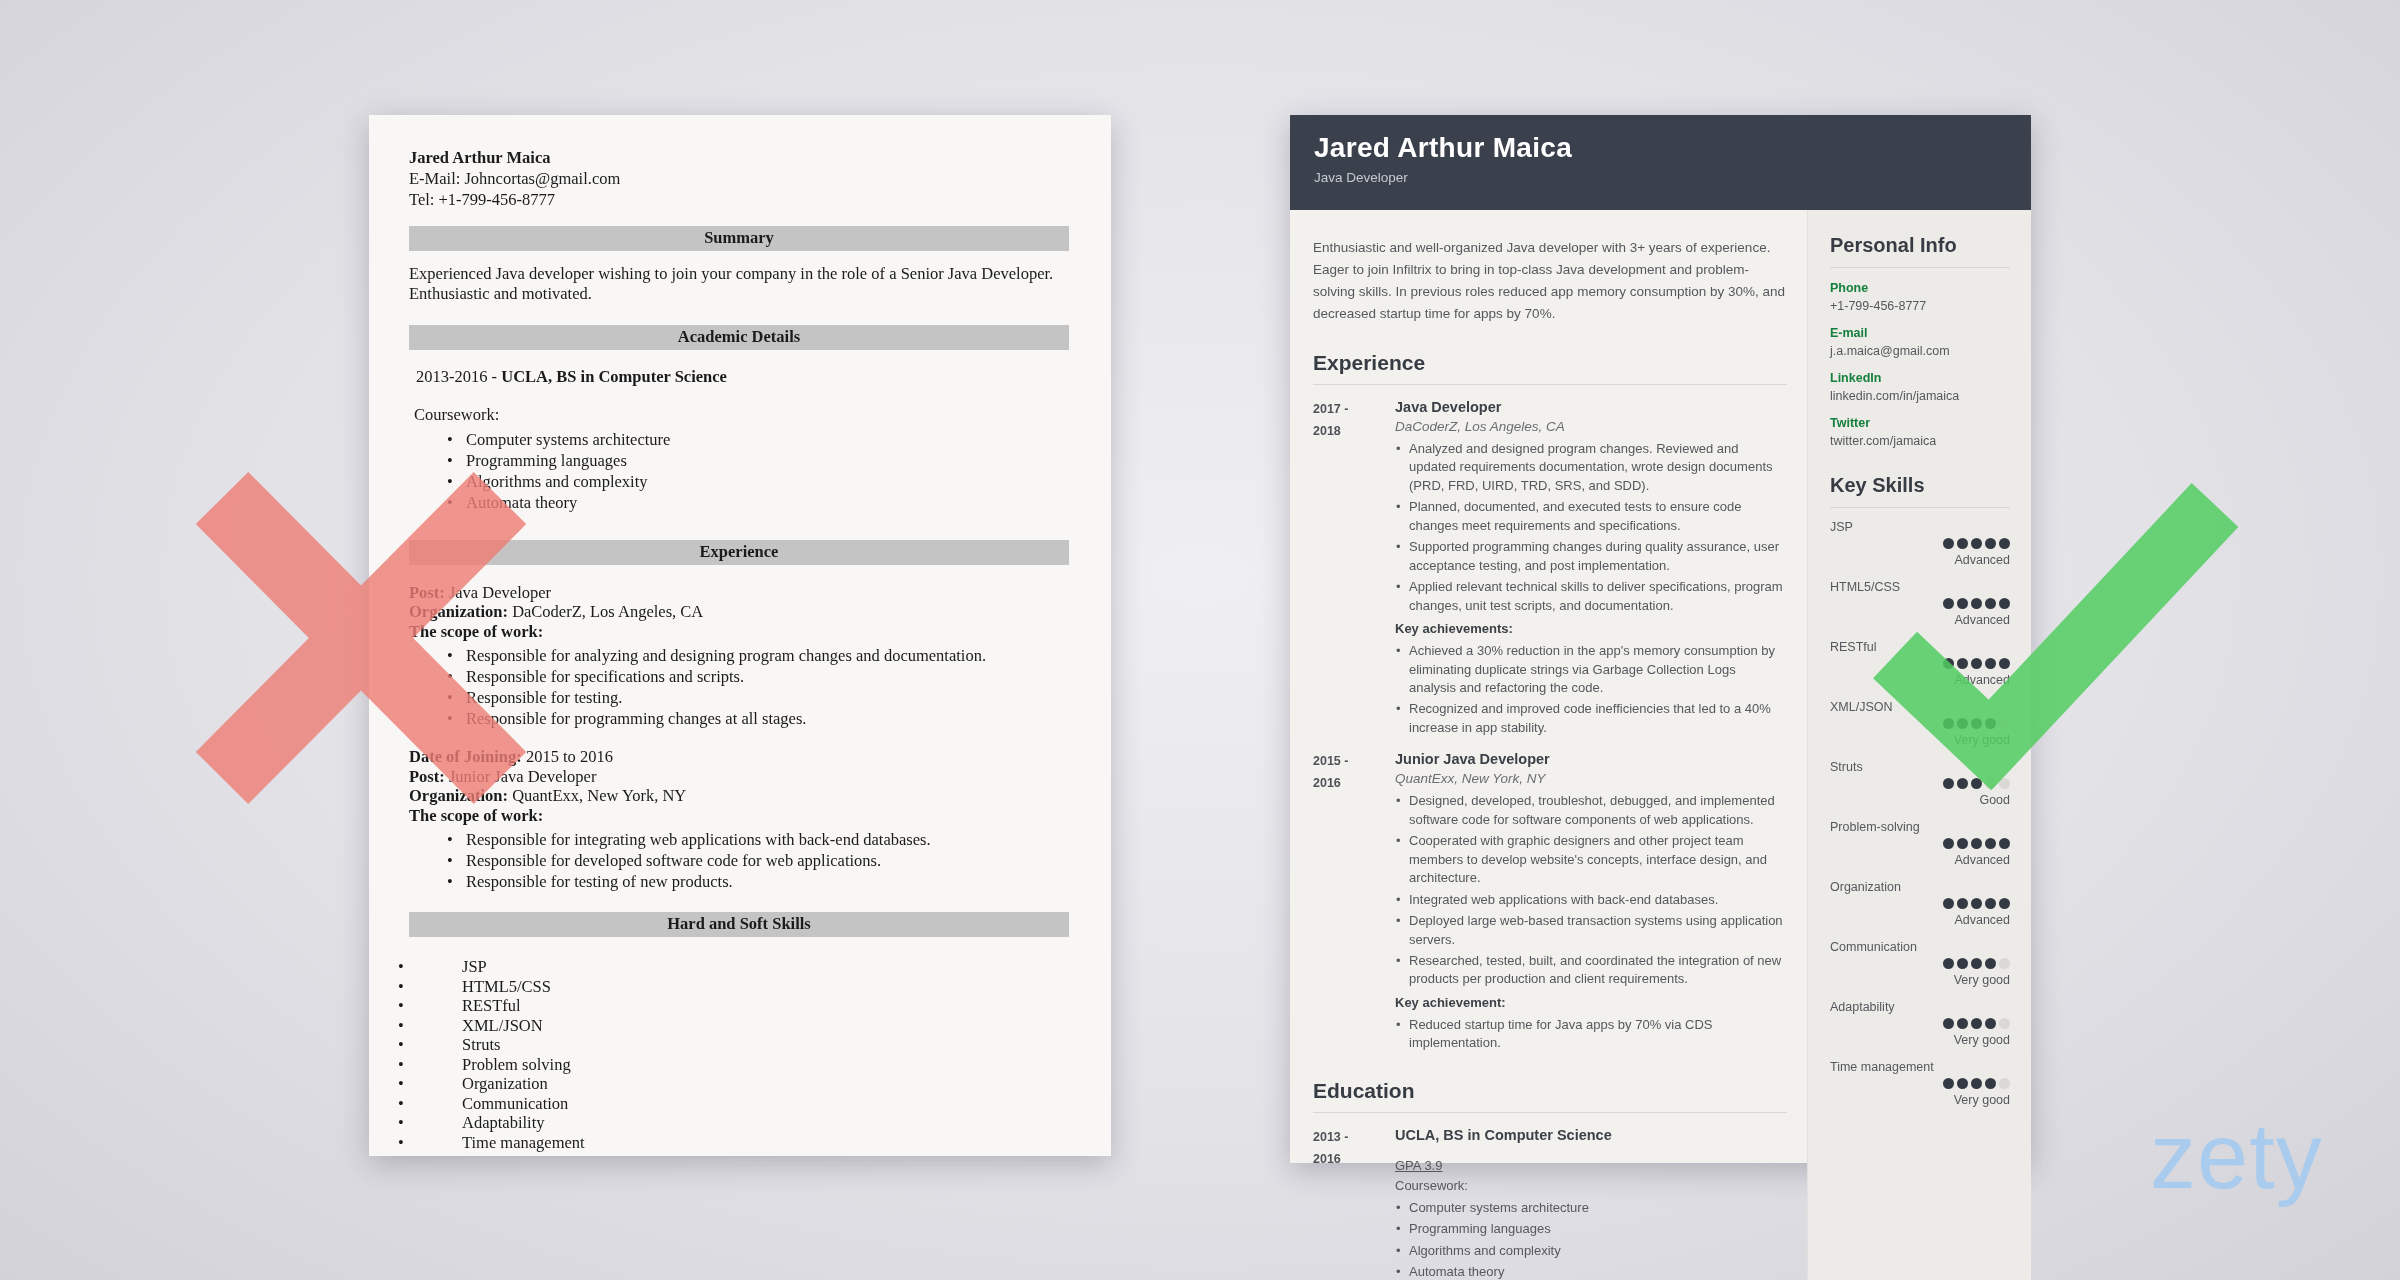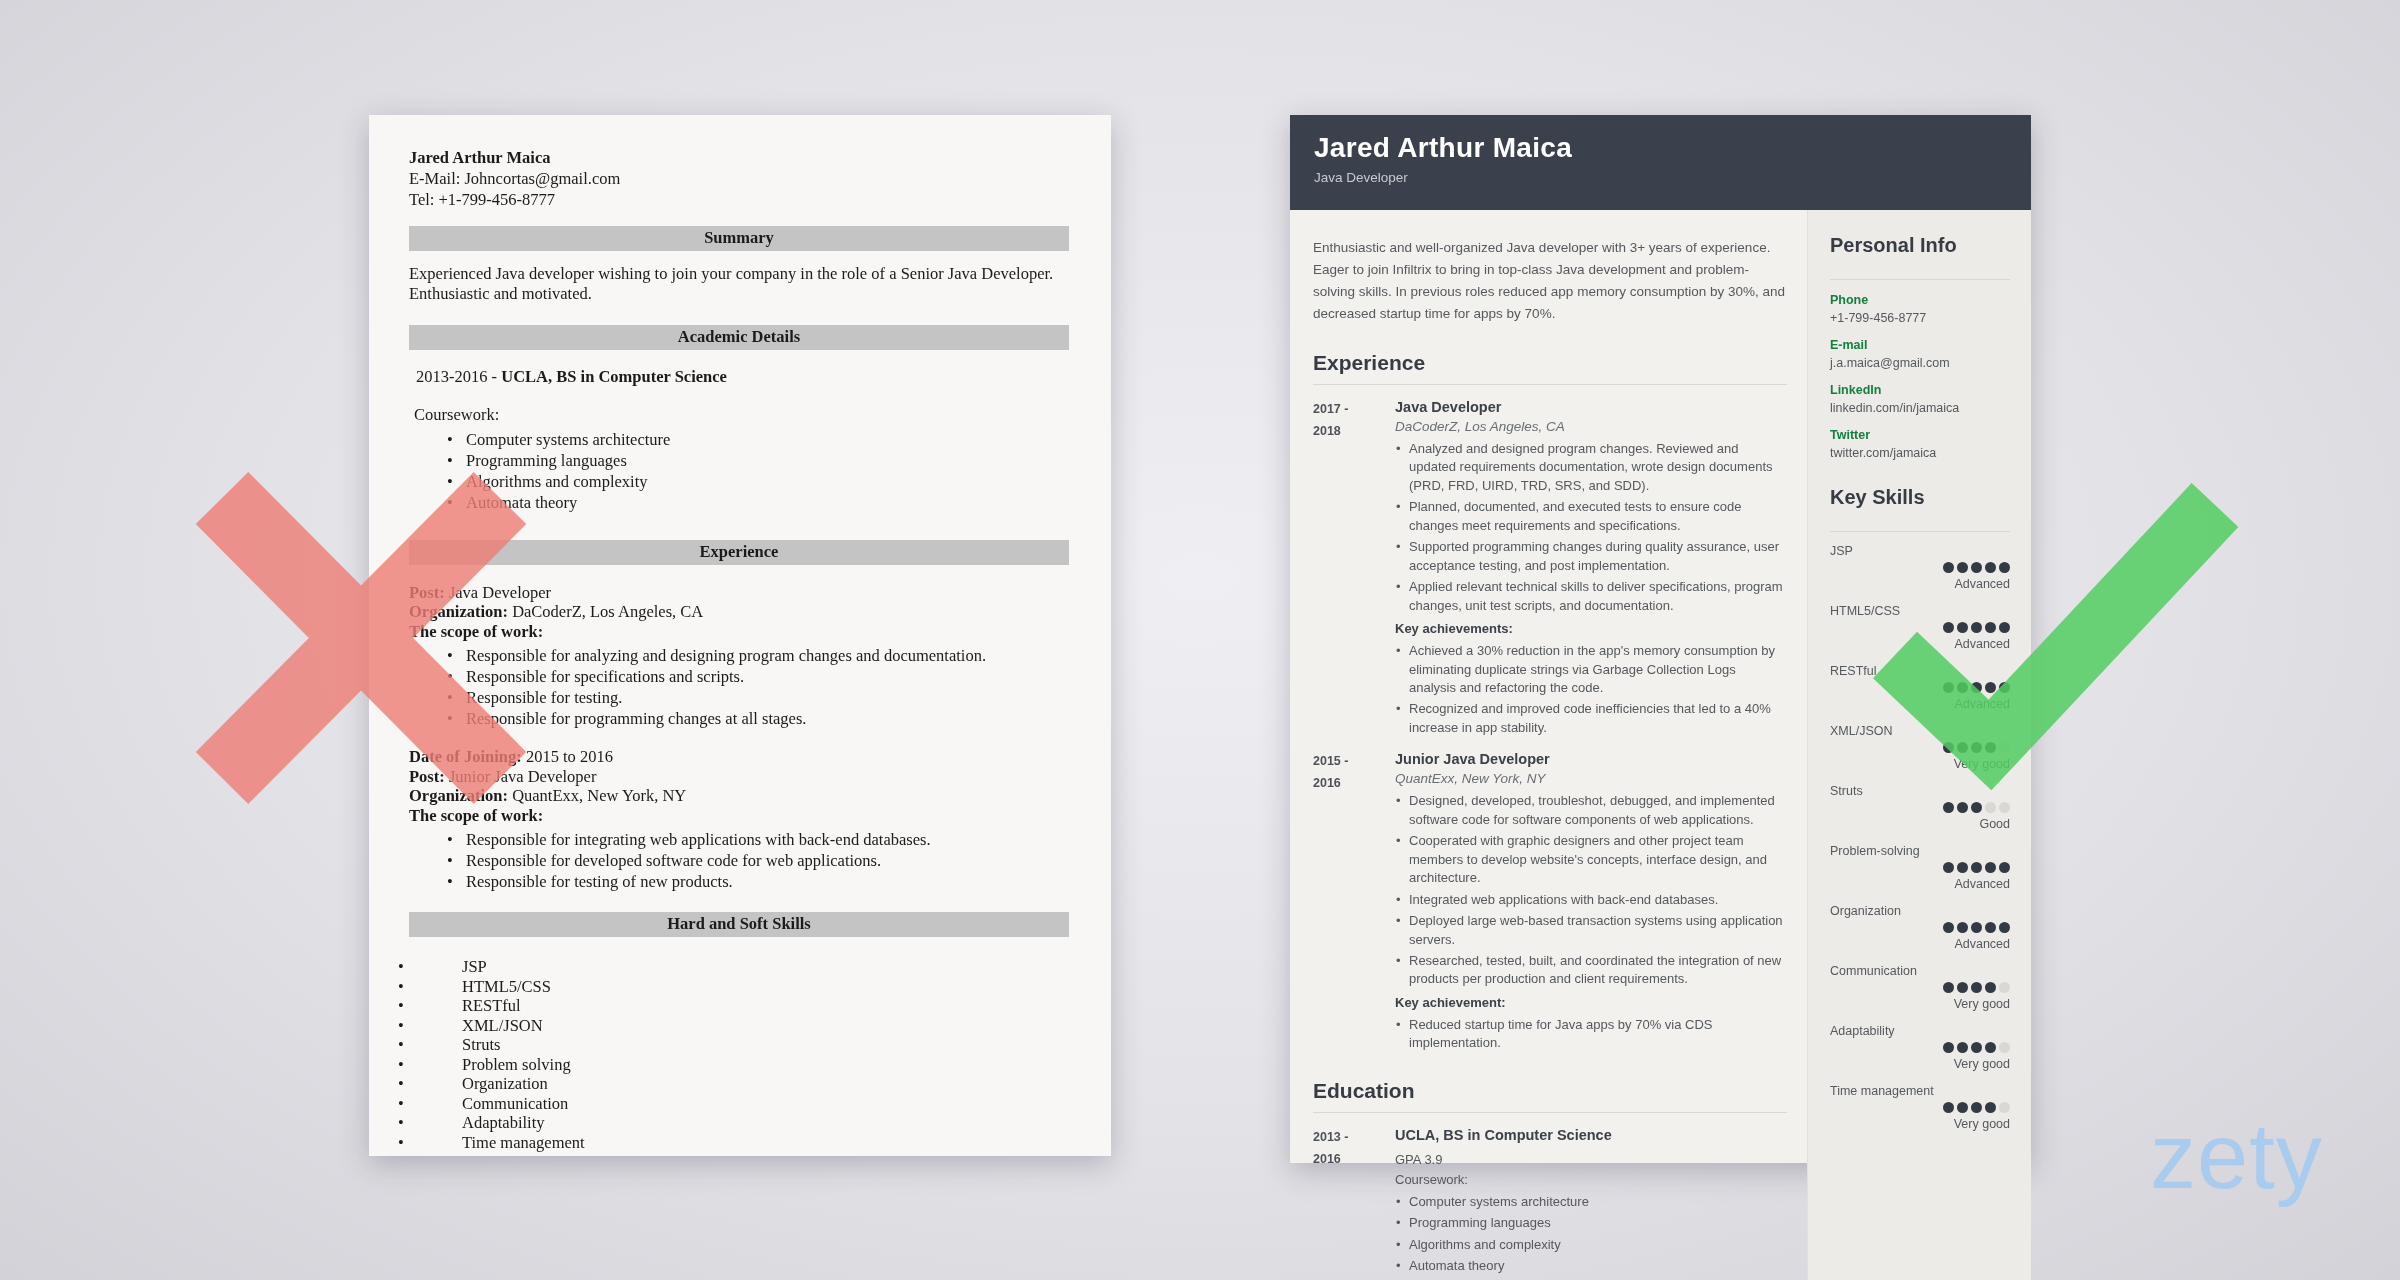--- a/index.html
+++ b/index.html
@@ -50,25 +50,25 @@
           padding-bottom:9px;border-bottom:1px solid #d9d8d4;}
   .rj{display:flex;margin-top:14px;}
   .rj-date{width:82px;flex:none;font-weight:bold;font-size:12.5px;color:#4e5258;line-height:1.75;}
   .rj-body{flex:1;}
   .rj-title{font-weight:bold;font-size:14.5px;color:#3c4148;}
   .rj-company{font-style:italic;font-size:13.5px;color:#6a6d72;margin-top:4px;}
   ul.rj-bullets{list-style:none;margin:6px 4px 0 0;padding:0;}
   ul.rj-bullets li{position:relative;padding-left:14px;line-height:1.42;margin-top:3px;}
   ul.rj-bullets li::before{content:"\2022";position:absolute;left:1px;}
   .rj-ach-label{font-weight:bold;color:#3c4148;margin-top:6px;}
-  .rp-edu-gpa{margin-top:9px;}
+  .rp-edu-gpa{margin-top:15px;text-decoration:underline;}
   .rp-edu-course{margin-top:5px;}
   
   h2.sb-h{font-size:20px;font-weight:bold;color:#363b44;margin:0;
-          padding-bottom:22px;border-bottom:1px solid #d8d7d3;}
+          padding-bottom:10px;border-bottom:1px solid #d8d7d3;}
   h2.sb-h.skills{margin-top:26px;}
   .sb-contact-label{font-weight:bold;font-size:12.5px;color:#15803d;margin-top:13px;}
   .sb-contact-value{font-size:12.5px;color:#55585c;margin-top:4px;}
   .sk{margin-top:12px;height:48px;}
   .sk-name{font-size:12.5px;color:#55585c;}
   .sk-dots{text-align:right;margin-top:4px;line-height:11px;}
   .dot{display:inline-block;width:11px;height:11px;border-radius:50%;background:#d9d8d4;margin-left:3px;}
   .dot.filled{background:#333a44;}
   .sk-level{text-align:right;font-size:12.5px;color:#55585c;margin-top:3px;}
 

